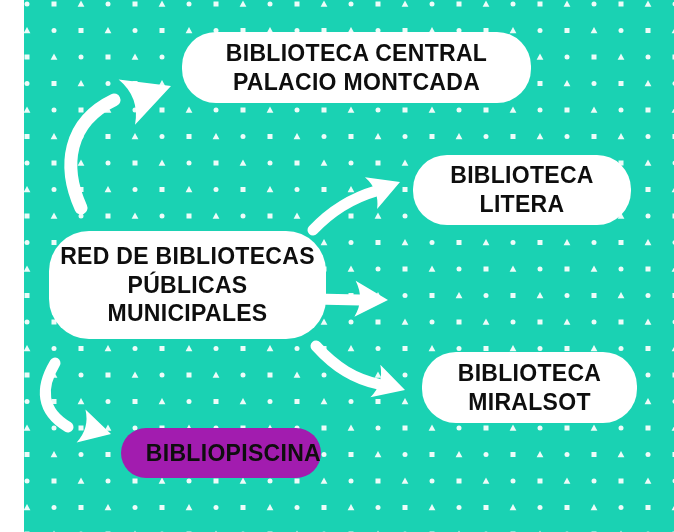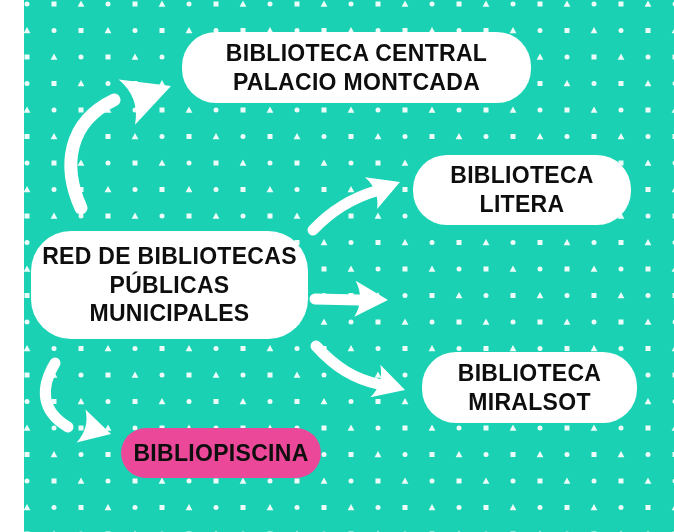--- a/index.html
+++ b/index.html
@@ -32,21 +32,21 @@
     text-align: center;
   }
   .node-label {
     white-space: pre-line;
     color: #0E0E0E;
     font-weight: 700;
     font-size: 23px;
     line-height: 1.24;
     letter-spacing: 0.3px;
   }
-  .node-root          { left: 7px;  top: 231px; width: 277px; height: 108px; border-radius: 40px; }
+  .node-root          { left: 25px;  top: 231px; width: 277px; height: 108px; border-radius: 40px; }
   .node-central       { left: 158px; top: 32px;  width: 349px; height: 71px;  border-radius: 34px; }
   .node-litera        { left: 389px; top: 155px; width: 218px; height: 70px;  border-radius: 34px; }
   .node-infantil      { left: 367px; top: 252px; width: 278px; height: 76px;  border-radius: 37px; }
   .node-miralsot      { left: 398px; top: 352px; width: 215px; height: 71px;  border-radius: 34px; }
   .node-bibliopiscina { left: 97px;  top: 428px; width: 200px; height: 50px;  border-radius: 25px; }
 </style>
 </head>
 <body>
 
 <div class="canvas" style="background: rgb(26, 210, 179); margin-left: 24px;">
@@ -638,17 +638,17 @@
 PÚBLICAS
 MUNICIPALES</div>
   </div>
 
 
   <div class="node node-miralsot" style="background: rgb(255, 255, 255);">
     <div class="node-label" style="color: rgb(14, 14, 14);">BIBLIOTECA
 MIRALSOT</div>
   </div>
 
-  <div class="node node-bibliopiscina" style="background: #ec4899;">
+  <div class="node node-bibliopiscina" style="background: #a21caf; justify-content: flex-end;">
     <div class="node-label" style="color: rgb(14, 14, 14);">BIBLIOPISCINA</div>
   </div>
 
 </div>
 
 </body></html>

